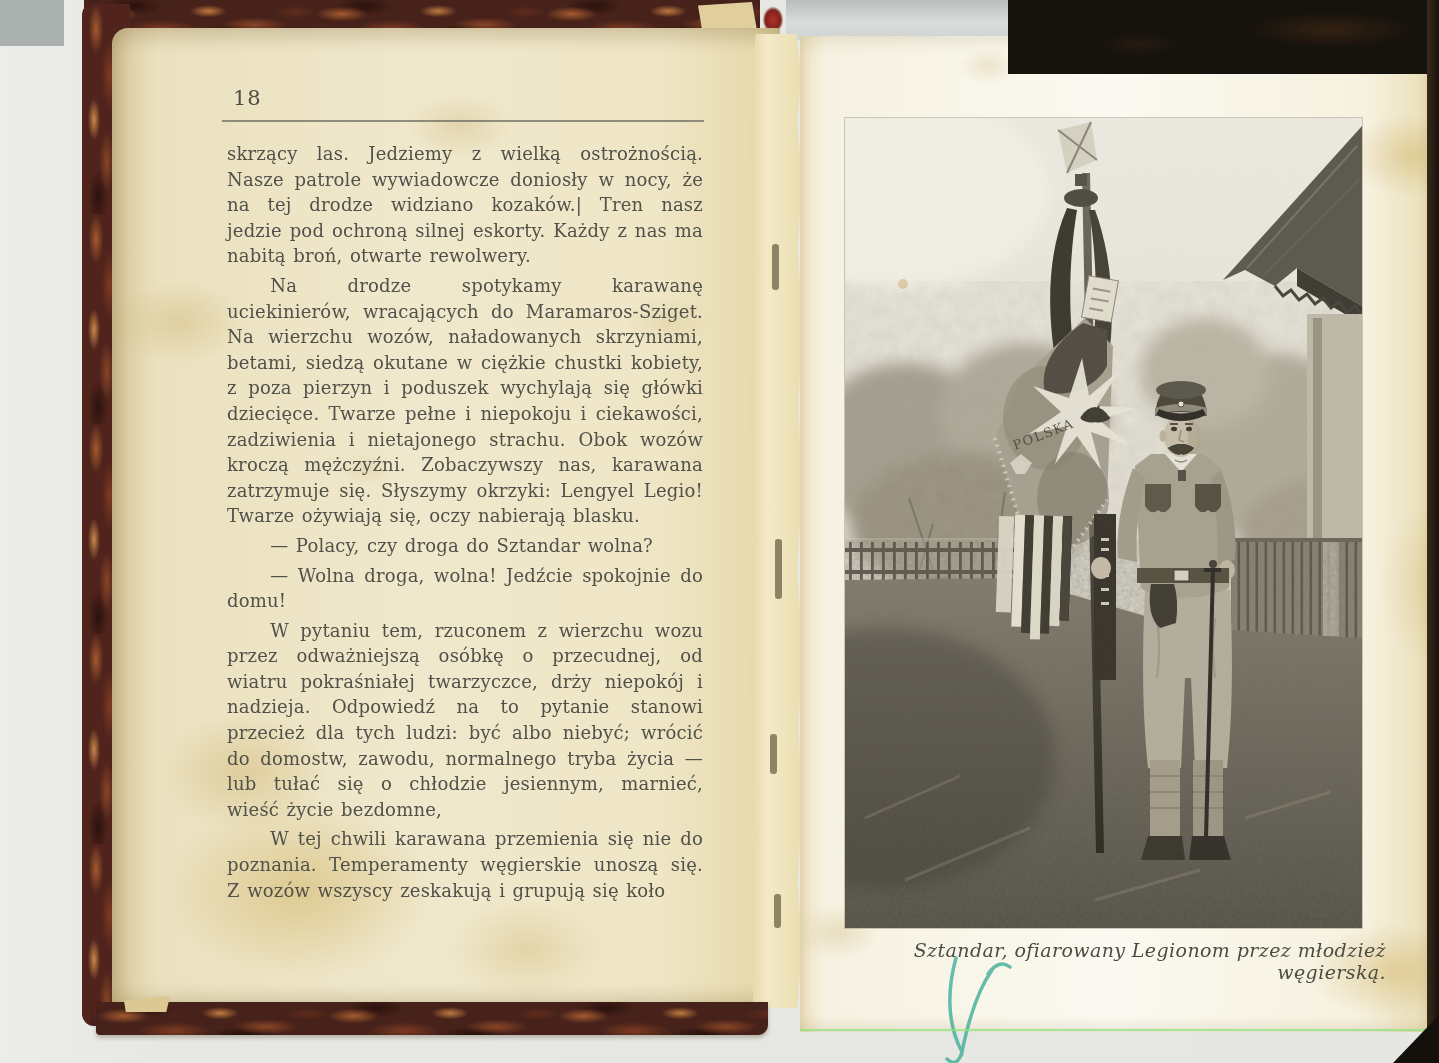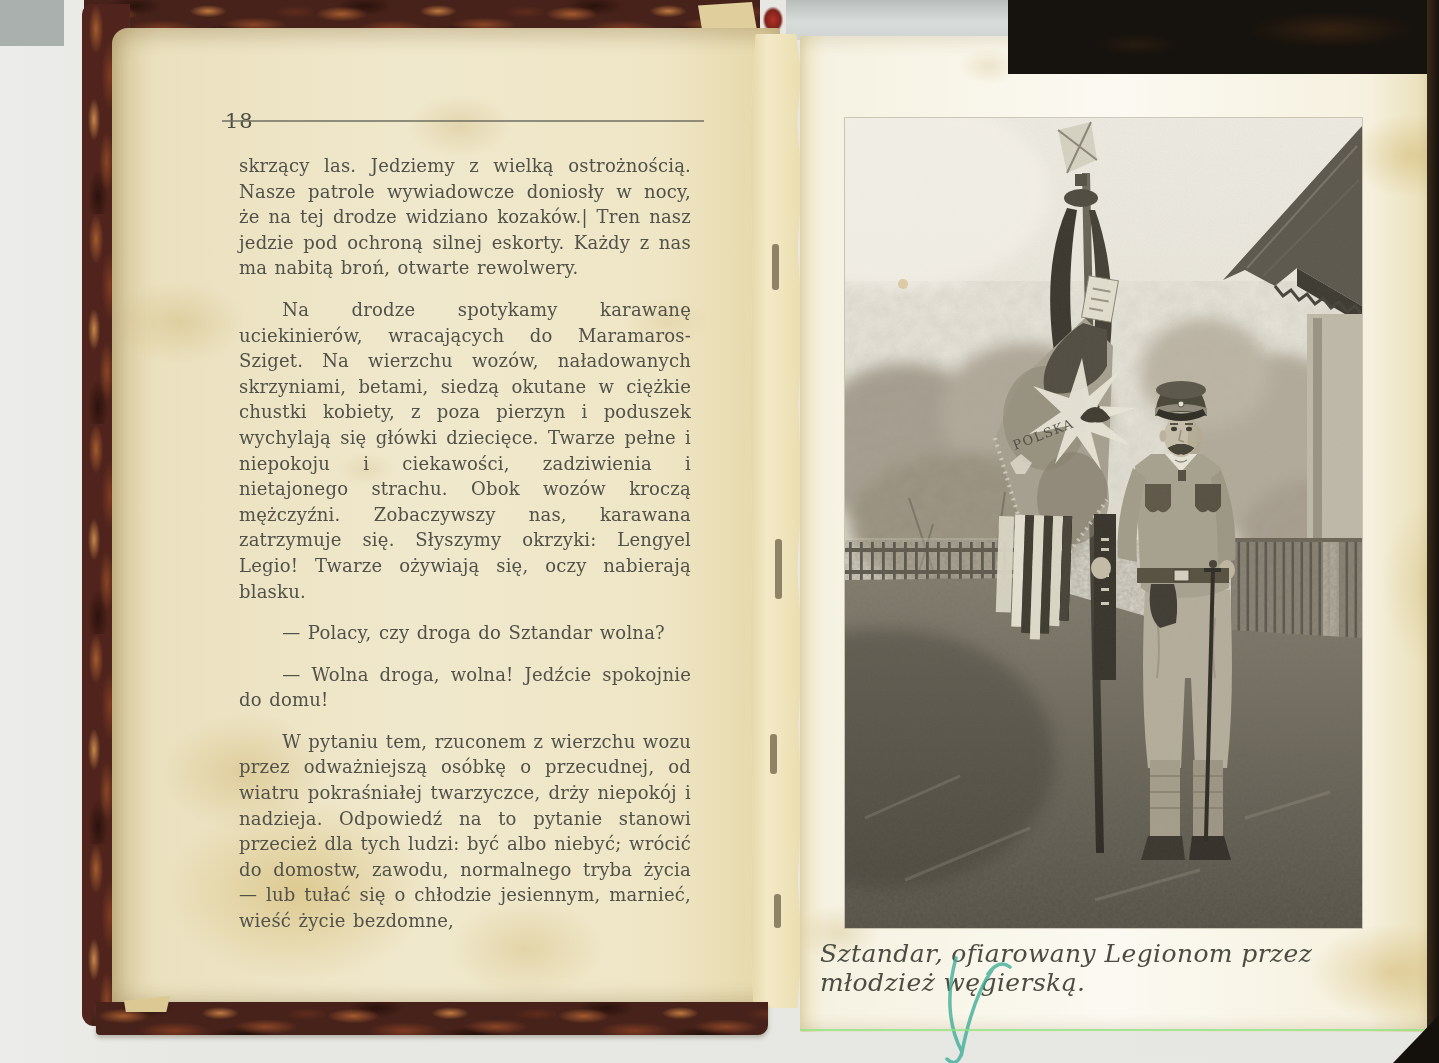--- a/index.html
+++ b/index.html
@@ -53,47 +53,47 @@
        radial-gradient(ellipse 190px 130px at 28% 88%,rgba(197,162,66,.40),rgba(197,162,66,0) 70%),
        radial-gradient(ellipse 120px 85px at 20% 76%,rgba(189,155,66,.30),rgba(189,155,66,0) 70%),
        radial-gradient(ellipse 95px 60px at 10% 30%,rgba(190,160,80,.28),rgba(190,160,80,0) 70%),
        radial-gradient(ellipse 75px 45px at 52% 10%,rgba(182,150,70,.22),rgba(182,150,70,0) 70%),
        radial-gradient(ellipse 60px 36px at 83% 30%,rgba(185,155,75,.16),rgba(185,155,75,0) 70%),
        radial-gradient(ellipse 110px 70px at 62% 94%,rgba(190,158,70,.25),rgba(190,158,70,0) 70%),
        radial-gradient(ellipse 40px 24px at 38% 45%,rgba(180,150,80,.15),rgba(180,150,80,0) 70%),
        linear-gradient(90deg,#dfd0a4 0%,#ebe1bf 7%,#f0e8cc 45%,#efe6c6 82%,#e7daae 96%,#e2d4a4 100%);
      box-shadow:inset 0 10px 18px rgba(110,85,35,.18), inset 0 -12px 16px rgba(110,85,35,.15),
                 inset 14px 0 22px rgba(110,85,35,.14);}
-  #page-number{position:absolute;left:113px;top:58px;font-size:21px;color:#4e4e44;letter-spacing:1px;margin-top:23px;}
+  #page-number{position:absolute;left:121px;top:58px;font-size:21px;color:#4e4e44;letter-spacing:1px;}
   #header-rule{position:absolute;left:110px;top:92px;width:482px;height:2px;background:#6d6d60;opacity:.75;}
   #body-text{position:absolute;left:111px;top:109px;width:484px;color:#51514a;
      font-size:18px;line-height:25.6px;text-align:justify;letter-spacing:.2px;word-spacing:1.5px;}
-  #body-text p{margin:16px;}
+  #body-text p{margin:4px;}
   #body-text p.indent{text-indent:2.4em;}
   
   #deckle{left:748px;top:34px;width:56px;height:974px;background:#f1e6bf;
      background-image:linear-gradient(90deg,#e4d5a6 0%,#f3e9c6 35%,#efe3ba 70%,#e9dcae 100%);
      clip-path:polygon(14% 0,86% 0,95% 4%,88% 9%,96% 15%,89% 22%,97% 30%,90% 38%,96% 47%,88% 55%,
         97% 63%,90% 71%,96% 79%,89% 87%,96% 94%,88% 100%,10% 100%,4% 92%,9% 80%,3% 66%,8% 52%,3% 38%,8% 24%,3% 10%);}
   .nick{position:absolute;width:7px;background:#6d6147;border-radius:3px;opacity:.75;}
   
   #page-right{left:800px;top:36px;width:630px;height:996px;border-radius:2px 6px 4px 2px;
      background-color:#f9f6ec;
      background-image:
        radial-gradient(ellipse 90px 60px at 97% 12%,rgba(196,162,70,.35),rgba(196,162,70,0) 70%),
        radial-gradient(ellipse 70px 120px at 100% 55%,rgba(190,158,70,.22),rgba(190,158,70,0) 70%),
        radial-gradient(ellipse 120px 70px at 94% 94%,rgba(196,160,66,.38),rgba(196,160,66,0) 70%),
        radial-gradient(ellipse 60px 40px at 6% 90%,rgba(190,160,80,.25),rgba(190,160,80,0) 70%),
        radial-gradient(ellipse 44px 26px at 30% 3%,rgba(185,155,75,.2),rgba(185,155,75,0) 70%),
        linear-gradient(90deg,#eee3c0 0%,#f6f2e2 4%,#fbf9f1 50%,#f6f1df 90%,#eadfb8 100%);
      box-shadow:inset 0 8px 14px rgba(120,95,40,.12), inset 0 -8px 12px rgba(120,95,40,.12);}
   #photo{position:absolute;left:45px;top:82px;width:517px;height:810px;
      box-shadow:0 0 0 1px rgba(120,112,90,.35), inset 0 0 26px rgba(70,62,44,.25);}
-  #photo-caption{position:absolute;left:20px;top:903px;width:566px;text-align:left;
-     font-style:italic;font-size:25px;color:#4c4c42;letter-spacing:.4px;}
+  #photo-caption{position:absolute;left:20px;top:903px;width:566px;text-align:right;
+     font-style:italic;font-size:19px;color:#4c4c42;letter-spacing:.4px;}
   #pen-mark{position:absolute;left:118px;top:916px;width:110px;height:116px;}
   #green-line{left:800px;top:1029px;width:630px;height:2px;background:#8ce57f;opacity:.75;}
 </style>
 </head>
 <body>
 
 <div id="scan">
 
   <div class="abs" id="corner-gray"></div>
   <div class="abs" id="gray-strip-top"></div>
@@ -105,20 +105,21 @@
 
   <div class="abs" id="page-left">
     <div id="page-number">18</div>
     <div id="header-rule"></div>
     <div id="body-text">
         <p class="">skrzący las. Jedziemy z wielką ostrożnością. Nasze patrole wywiadowcze doniosły w nocy, że na tej drodze widziano kozaków.| Tren nasz jedzie pod ochroną silnej eskorty. Każdy z nas ma nabitą broń, otwarte rewolwery.</p>
         <p class="indent">Na drodze spotykamy karawanę uciekinierów, wracających do Maramaros-Sziget. Na wierzchu wozów, naładowanych skrzyniami, betami, siedzą okutane w ciężkie chustki kobiety, z poza pierzyn i poduszek wychylają się główki dziecięce. Twarze pełne i niepokoju i ciekawości, zadziwienia i nietajonego strachu. Obok wozów kroczą mężczyźni. Zobaczywszy nas, karawana zatrzymuje się. Słyszymy okrzyki: Lengyel Legio! Twarze ożywiają się, oczy nabierają blasku.</p>
         <p class="indent">— Polacy, czy droga do Sztandar wolna?</p>
         <p class="indent">— Wolna droga, wolna! Jedźcie spokojnie do domu!</p>
         <p class="indent">W pytaniu tem, rzuconem z wierzchu wozu przez odważniejszą osóbkę o przecudnej, od wiatru pokraśniałej twarzyczce, drży niepokój i nadzieja. Odpowiedź na to pytanie stanowi przecież dla tych ludzi: być albo niebyć; wrócić do domostw, zawodu, normalnego tryba życia — lub tułać się o chłodzie jesiennym, marnieć, wieść życie bezdomne,</p>
+        <p class="indent">W tej chwili karawana przemienia się nie do poznania. Temperamenty węgierskie unoszą się. Z wozów wszyscy zeskakują i grupują się koło</p>
       </div>
   </div>
 
   <div class="abs" id="deckle">
     <div class="nick" style="left:24px;top:210px;height:46px;"></div>
     <div class="nick" style="left:27px;top:505px;height:60px;"></div>
     <div class="nick" style="left:22px;top:700px;height:40px;"></div>
     <div class="nick" style="left:26px;top:860px;height:34px;"></div>
   </div>
 

